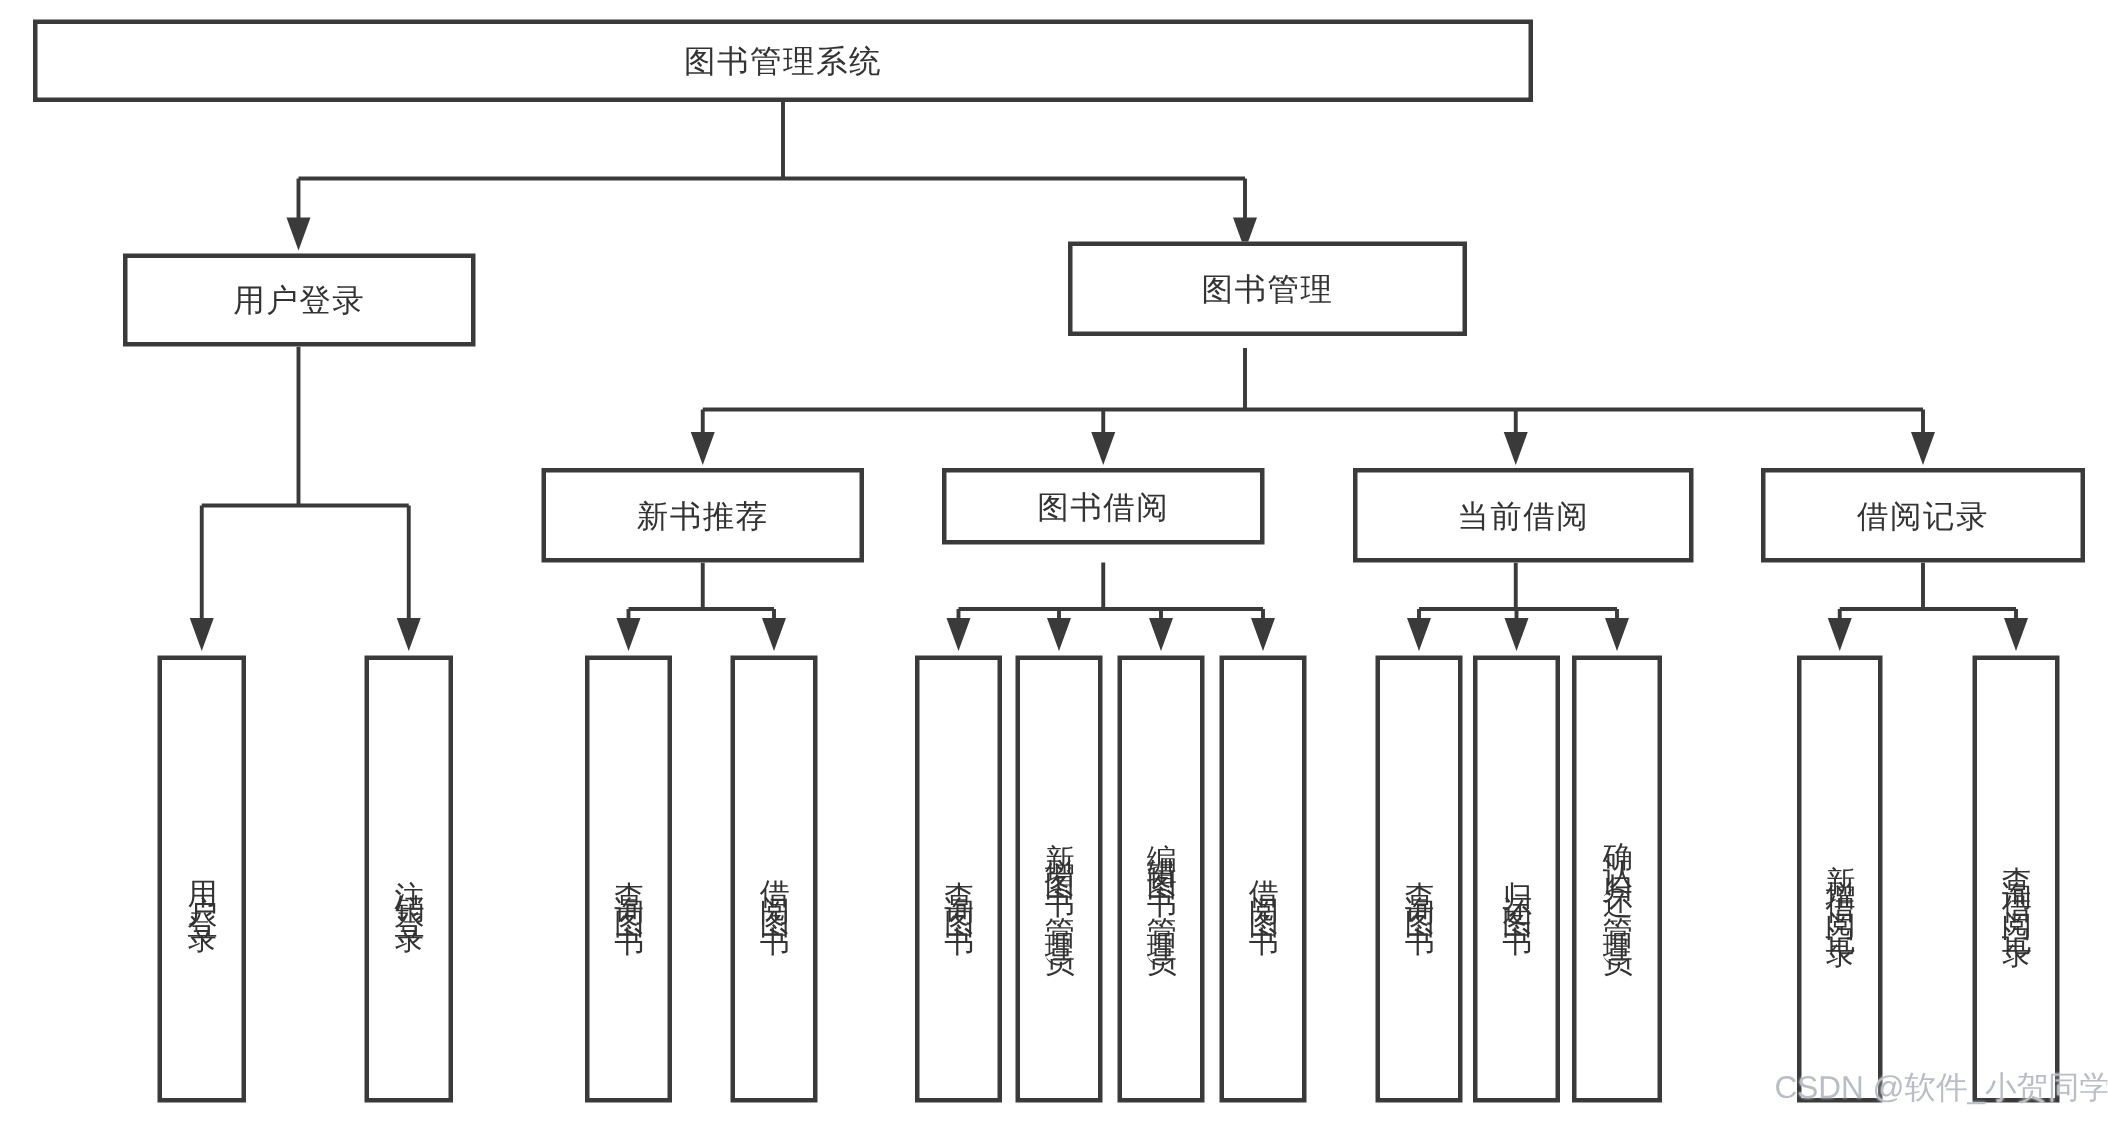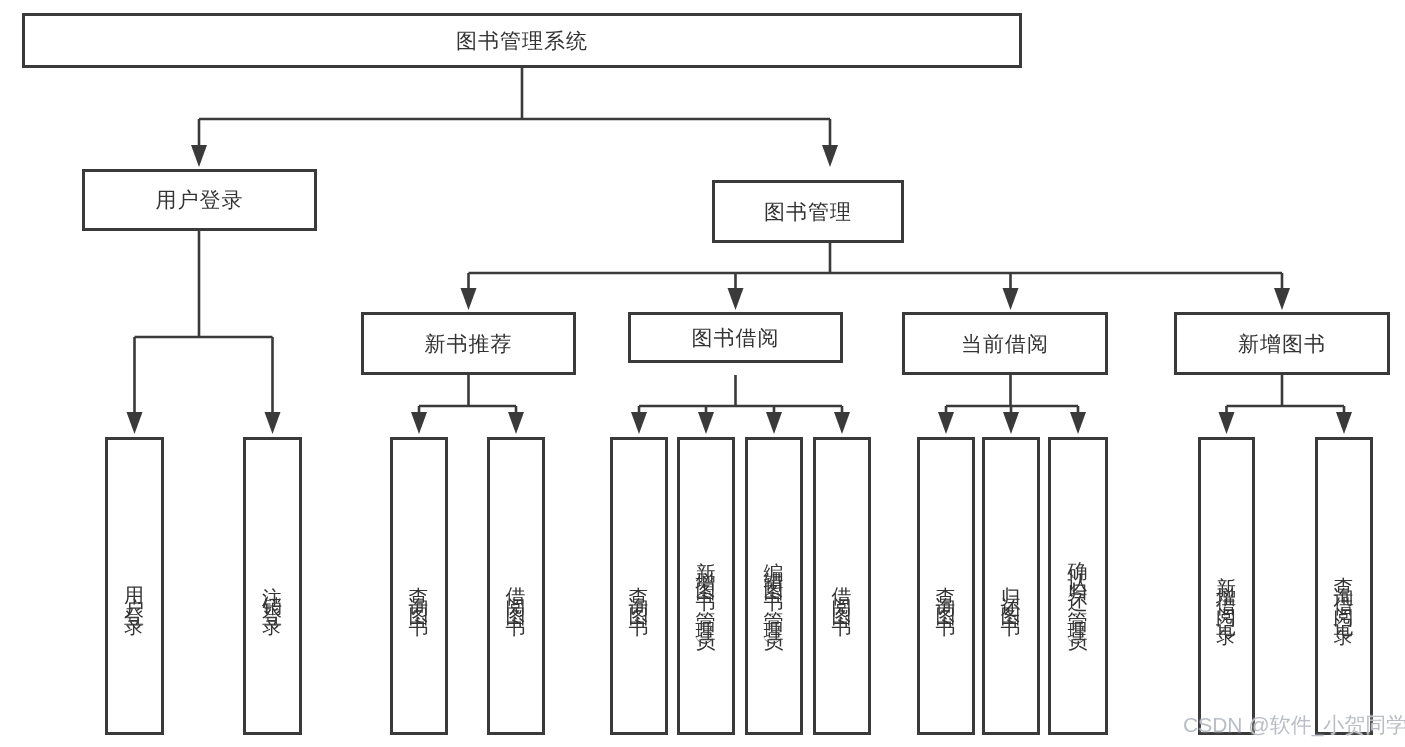--- a/index.html
+++ b/index.html
@@ -78,35 +78,35 @@
     </g>
   </svg>
 
   <div class="box h-box" style="left:22px;top:13px;width:1000px;height:55px;text-align:right;">
     <span>图书管理系统</span>
   </div>
 
   <div class="box h-box" style="left:82px;top:169px;width:235px;height:62px;">
     <span>用户登录</span>
   </div>
-  <div class="box h-box" style="left:712px;top:180px;width:192px;height:63px;">
+  <div class="box h-box" style="left:712px;top:161px;width:266px;height:63px;">
     <span>图书管理</span>
   </div>
 
   <div class="box h-box" style="left:361px;top:312px;width:215px;height:63px;font-family:Liberation Mono, monospace;">
     <span>新书推荐</span>
   </div>
   <div class="box h-box" style="left:628px;top:312px;width:215px;height:51px;">
     <span>图书借阅</span>
   </div>
-  <div class="box h-box" style="left:902px;top:312px;width:206px;height:63px;text-align:center;">
+  <div class="box h-box" style="left:902px;top:312px;width:227px;height:63px;text-align:center;">
     <span>当前借阅</span>
   </div>
   <div class="box h-box" style="left:1174px;top:312px;width:216px;height:63px;">
-    <span>新增图书</span>
+    <span>借阅记录</span>
   </div>
 
   <div class="box v-box" style="left:105px;top:437px;width:59px;height:298px;">
     <span>用户登录</span>
   </div>
   <div class="box v-box" style="left:243px;top:437px;width:59px;height:298px;">
     <span>注销登录</span>
   </div>
 
   <div class="box v-box" style="left:390px;top:437px;width:58px;height:298px;">

